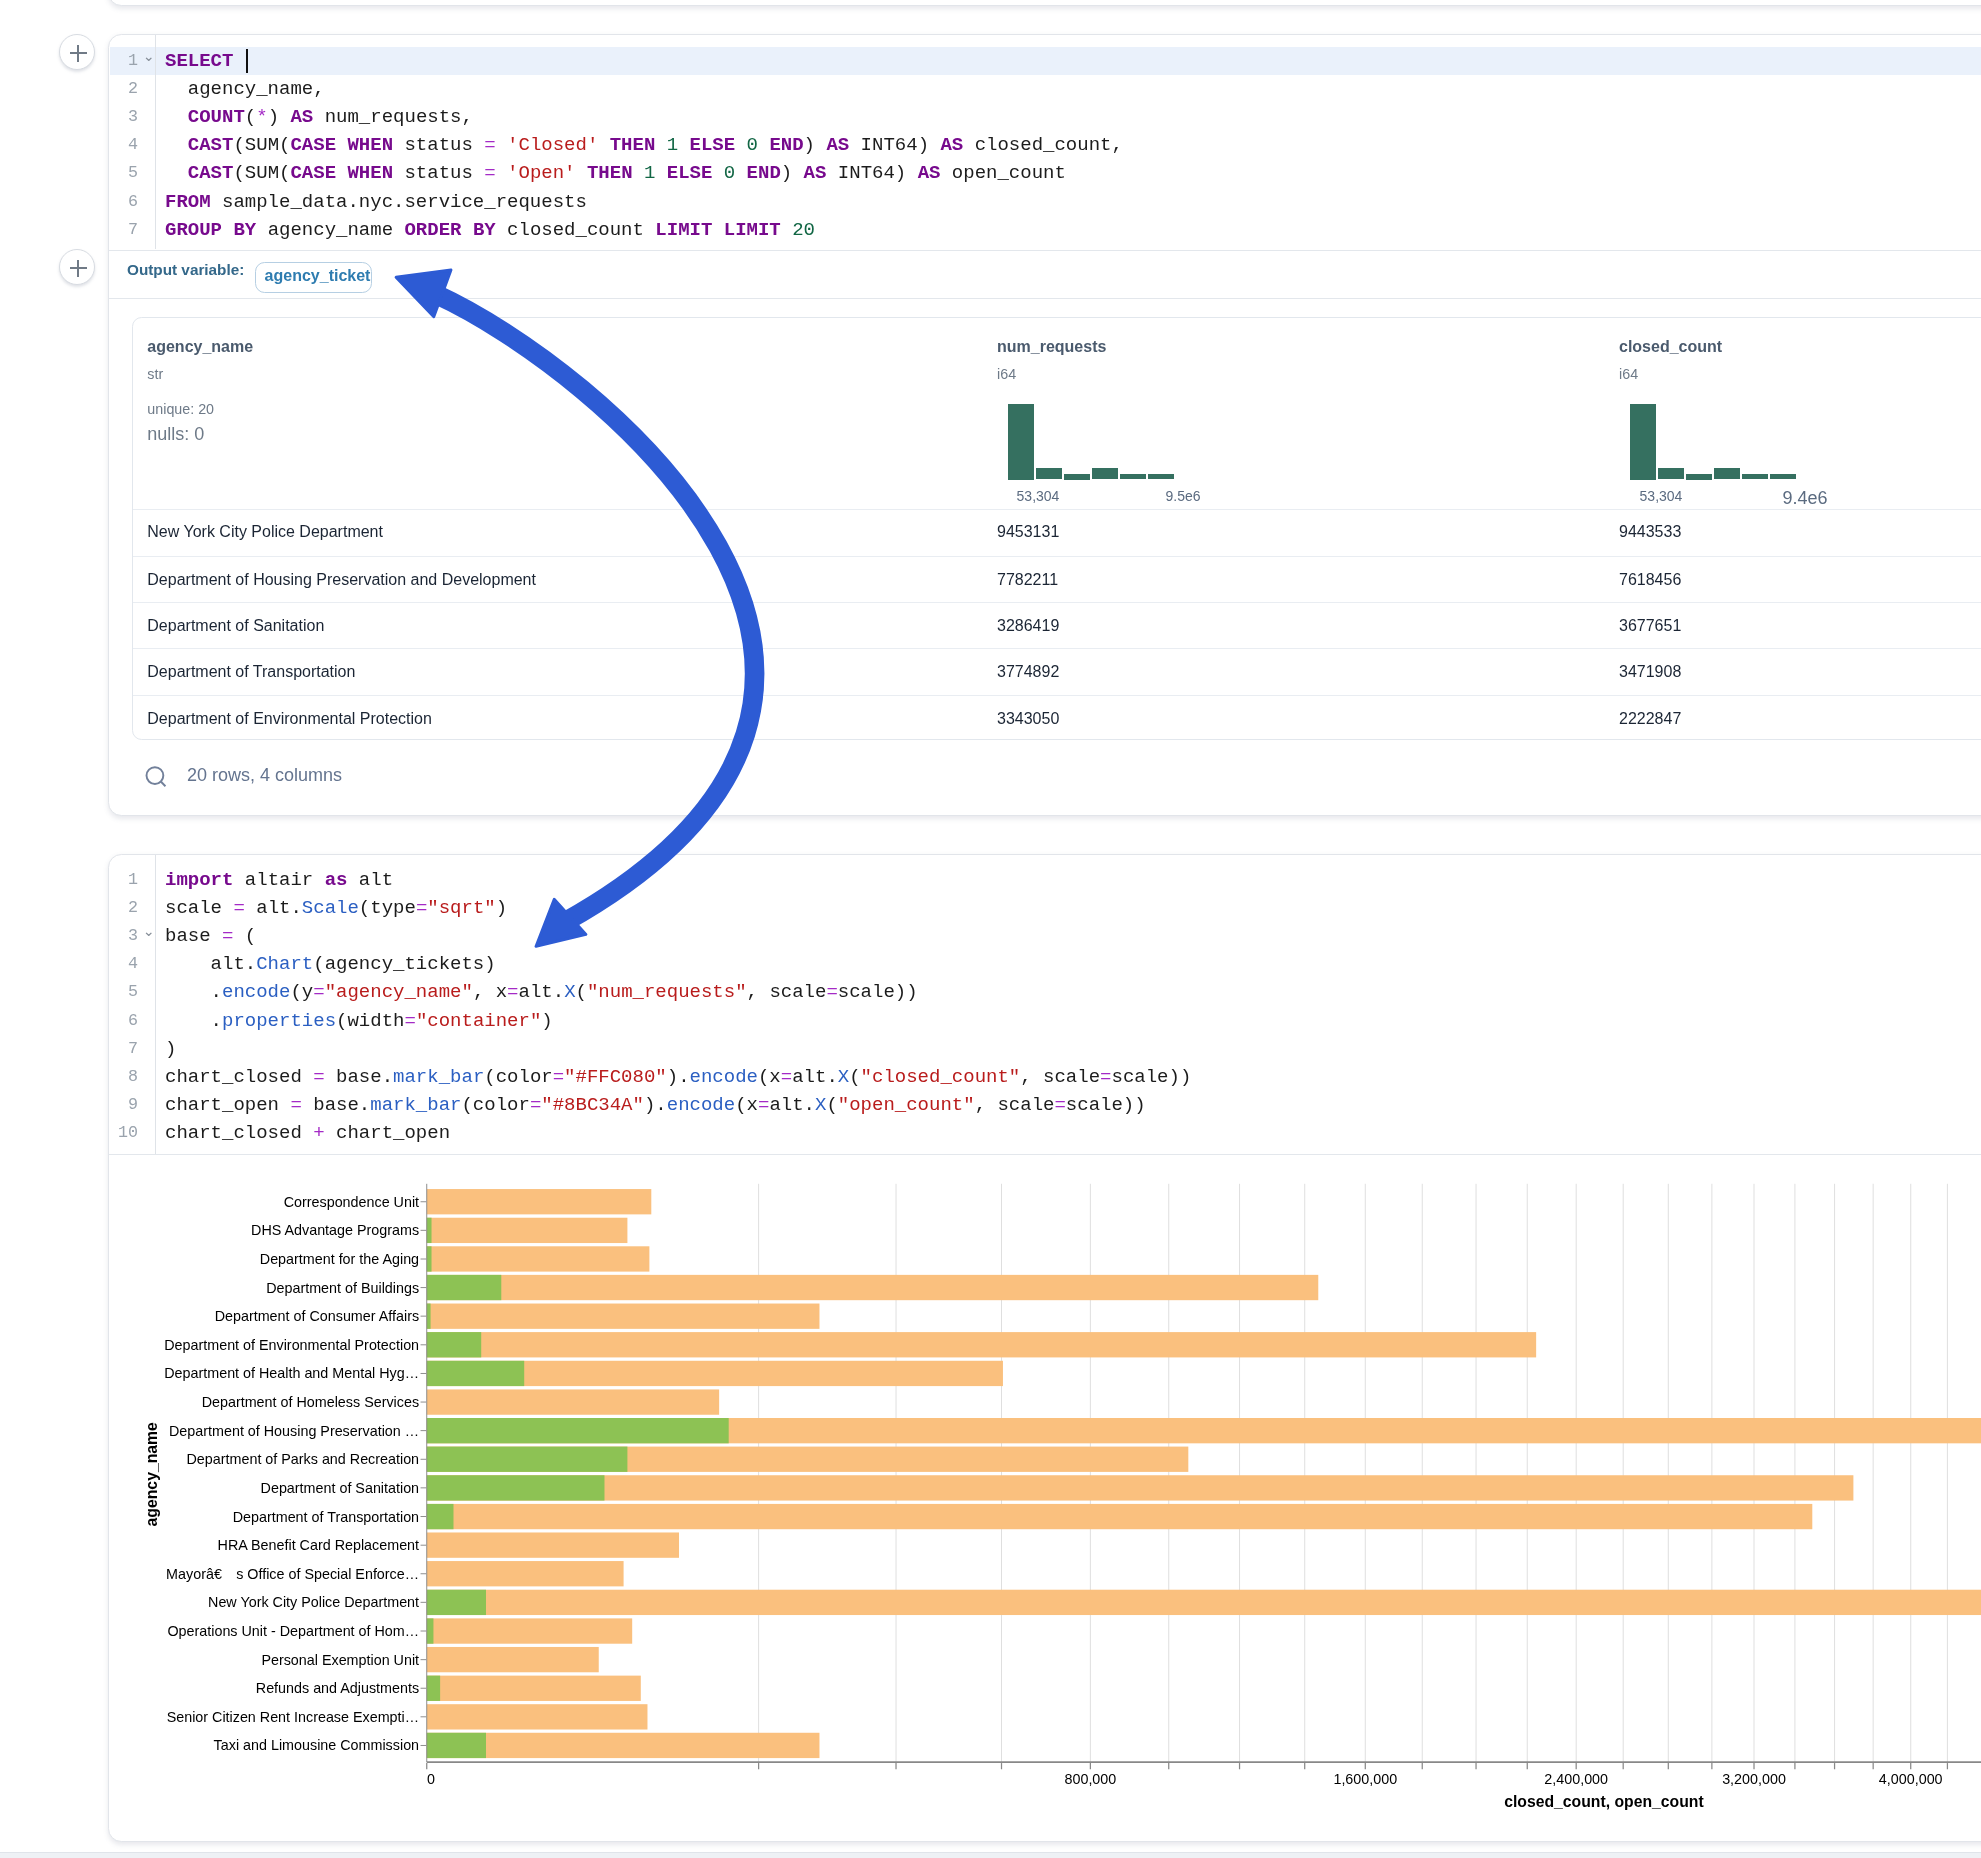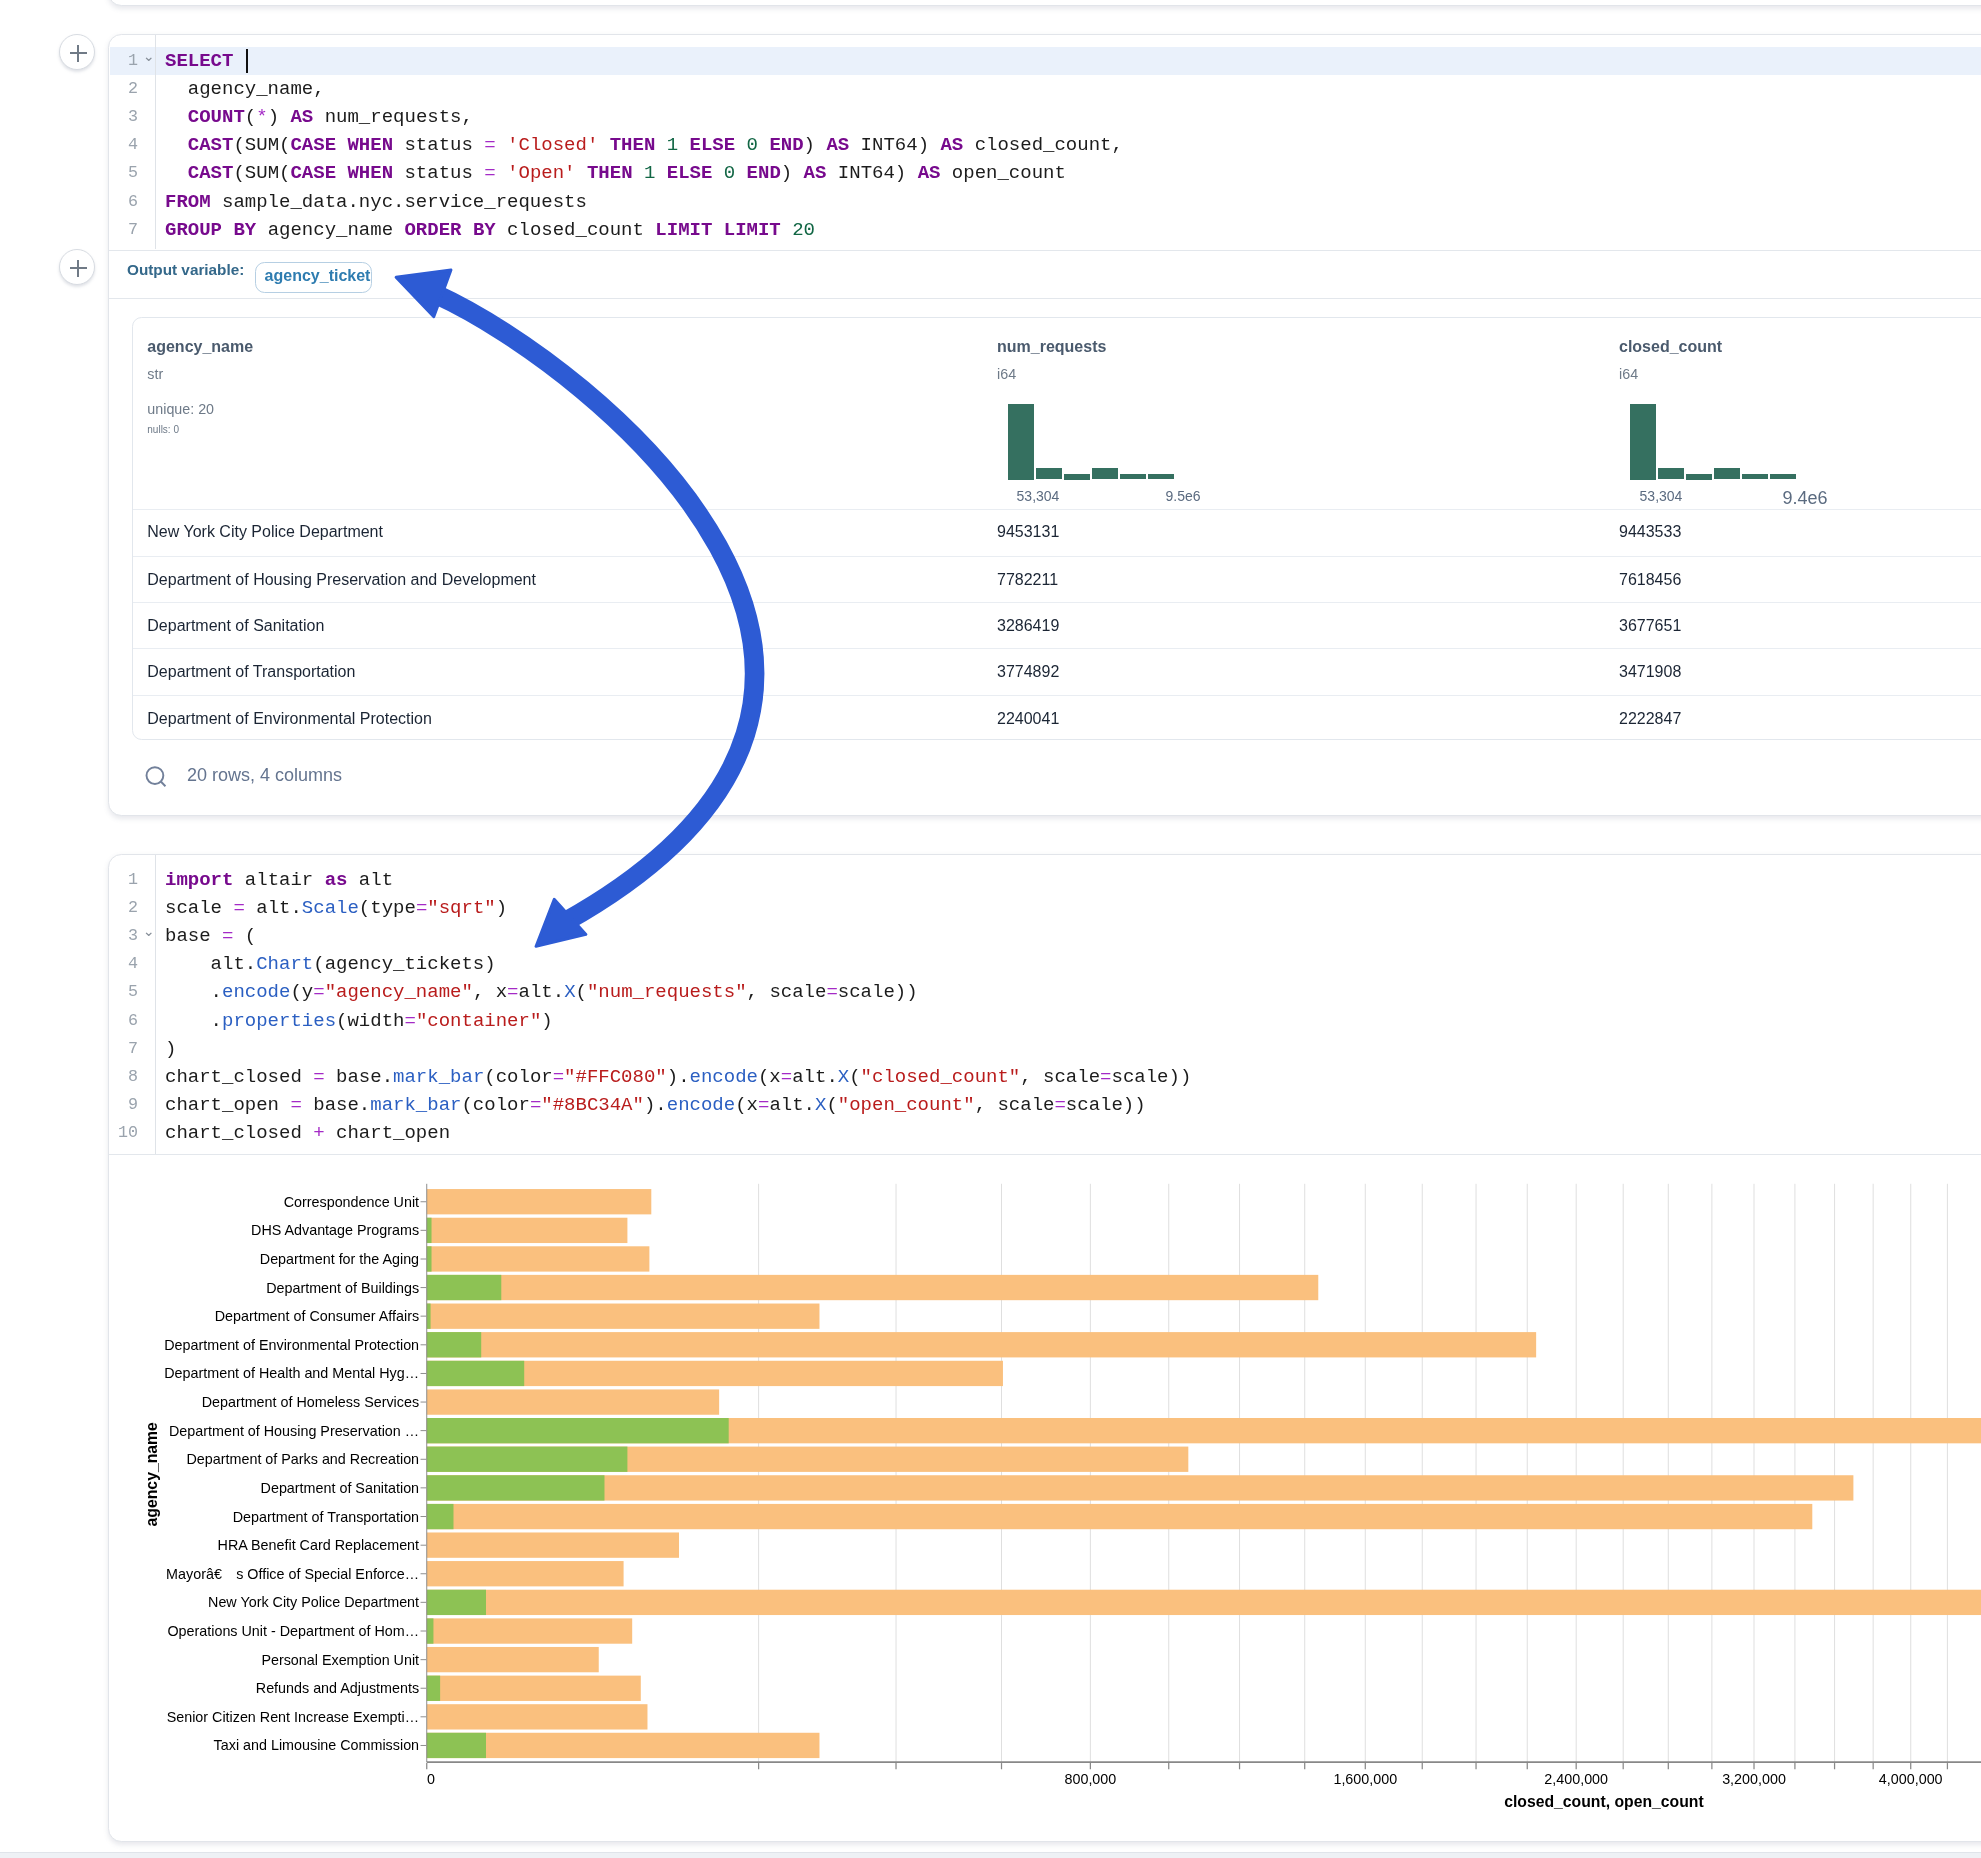--- a/index.html
+++ b/index.html
@@ -71,21 +71,21 @@
       line-height:26px; padding-left:8.6px; white-space:nowrap;">agency_tickets</span>
   </div>
   <div style="position:absolute; left:0; right:0; top:263px; border-top:1px solid #e3e7ec;"></div>
 
   <div style="position:absolute; left:23px; top:282px; width:1912px; height:423px;
        border:1px solid #e2e7ed; border-radius:9.6px;">
 
     <div style="position:absolute; left:14.3px; top:20px; font-size:16px; font-weight:bold; color:#4a5a6d;">agency_name</div>
     <div style="position:absolute; left:14.3px; top:48px; font-size:14.3px; color:#6e7a88;">str</div>
     <div style="position:absolute; left:14.3px; top:83px; font-size:14.3px; color:#6e7a88;">unique: 20</div>
-    <div style="position:absolute; left:14.3px; top:106px; font-size:10px; color:#6e7a88;">nulls: 0</div>
+    <div style="position:absolute; left:14.3px; top:106px; font-size:18px; color:#6e7a88;">nulls: 0</div>
 
     <div style="position:absolute; left:864px; top:20px; font-size:16px; font-weight:bold; color:#4a5a6d;">num_requests</div>
     <div style="position:absolute; left:864px; top:48px; font-size:14.3px; color:#6e7a88;">i64</div>
     <div class="hb" style="left:875px;top:86px;width:26px;height:76px"></div>
 <div class="hb" style="left:903px;top:150px;width:26px;height:11px"></div>
 <div class="hb" style="left:931px;top:156px;width:26px;height:5.6px"></div>
 <div class="hb" style="left:959px;top:150px;width:26px;height:11px"></div>
 <div class="hb" style="left:987px;top:156px;width:26px;height:5.4px"></div>
 <div class="hb" style="left:1015px;top:156px;width:26px;height:5.4px"></div>
     <div style="position:absolute; left:857px; top:170px; width:96px; text-align:center; font-size:14px; color:#5b6b80;">53,304</div>
@@ -118,21 +118,21 @@
         <span class="tc2">3286419</span>
         <span class="tc3">3677651</span>
       </div>
 <div class="trow" style="top:330px;border-top:1px solid #e9edf2;">
         <span class="tc1">Department of Transportation</span>
         <span class="tc2">3774892</span>
         <span class="tc3">3471908</span>
       </div>
 <div class="trow" style="top:377px;border-top:1px solid #e9edf2;">
         <span class="tc1">Department of Environmental Protection</span>
-        <span class="tc2">2240041</span>
+        <span class="tc2">3343050</span>
         <span class="tc3">2222847</span>
       </div>
   </div>
 
   <div style="position:absolute; left:35px; top:728px; height:31px;">
     <svg width="29" height="29" viewBox="0 0 30 30" style="position:absolute; top:1px;">
       <circle cx="11.3" cy="12" r="8.7" fill="none" stroke="#72809a" stroke-width="2"></circle>
       <line x1="17.6" y1="18.4" x2="22.2" y2="23" stroke="#72809a" stroke-width="2"></line>
     </svg>
     <span style="position:absolute; left:43px; top:1.9px; font-size:18px; color:#64748f; white-space:nowrap;">20 rows, 4 columns</span>

